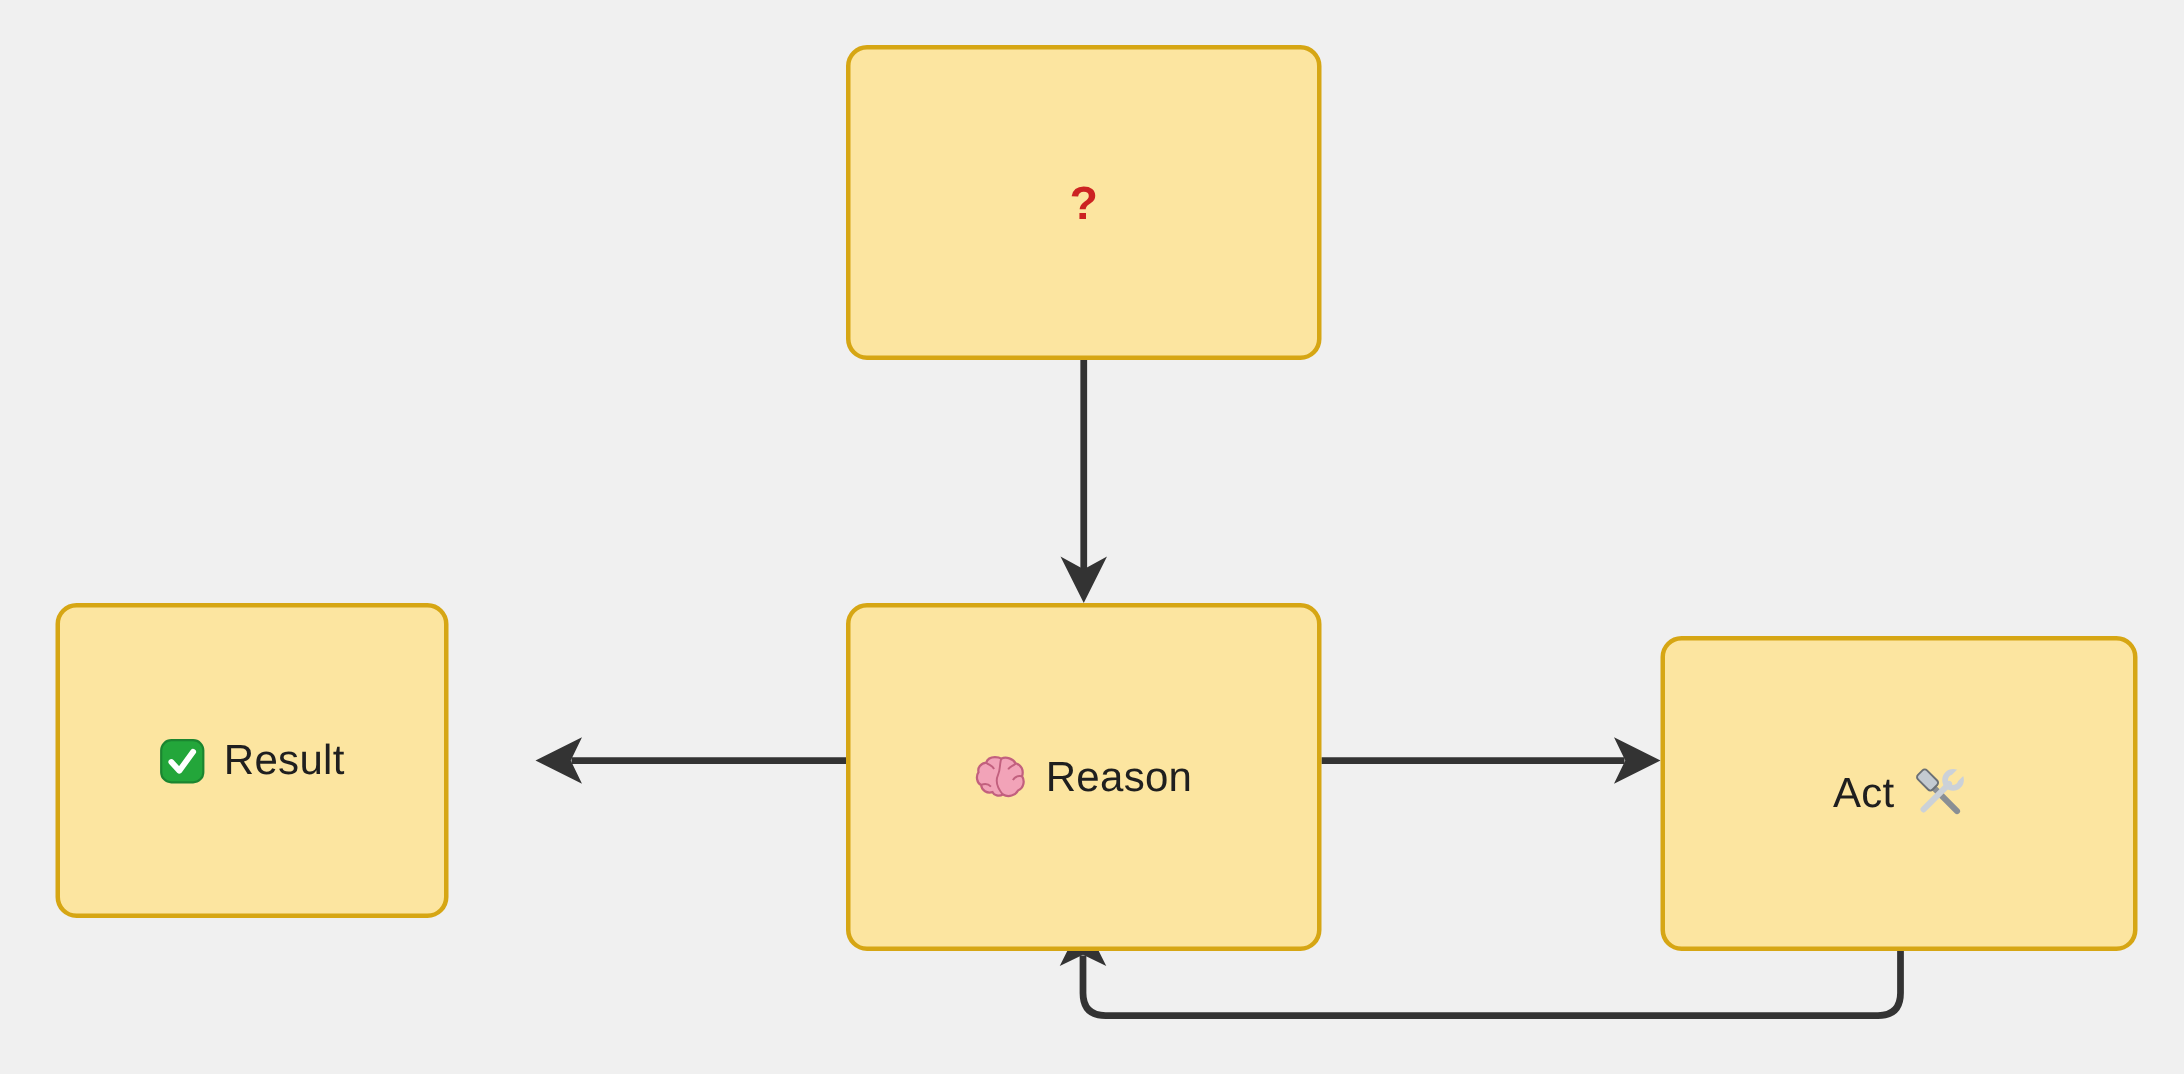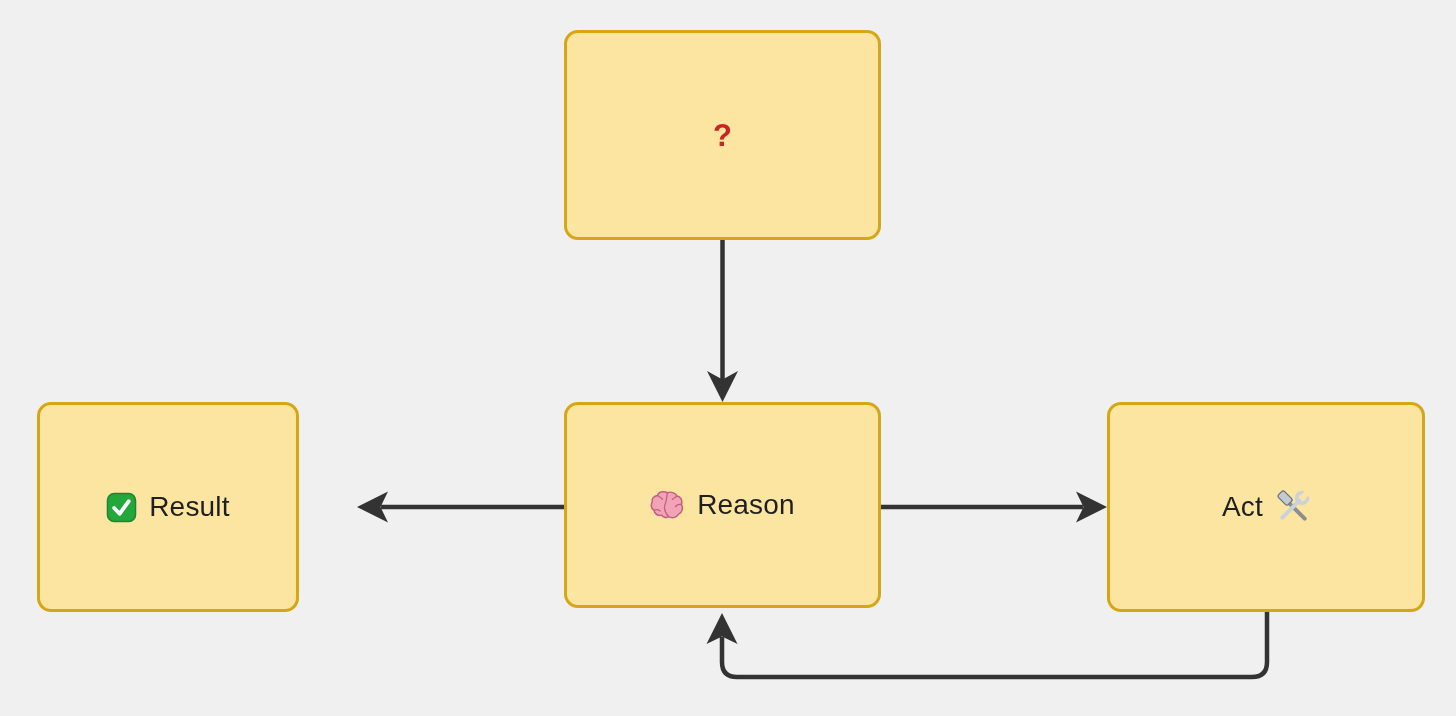--- a/index.html
+++ b/index.html
@@ -73,42 +73,42 @@
     <g>
       <path class="eline" d="M1267 612 L1267 662 Q1267 677 1252 677 L737 677 Q722 677 722 662 L722 637"></path>
       <path class="ehead" d="M722 613 L706.5 644 L722 636.5 L737.5 644 Z"></path>
     </g>
   </svg>
 
   <div class="node" style="left:564px;top:30px;width:317px;height:210px;">
     <span class="icon qmark">?</span>
   </div>
 
-  <div class="node" style="left:564px;top:402px;width:317px;height:206px;">
+  <div class="node" style="left:564px;top:402px;width:317px;height:232px;">
     <span class="icon">
       <svg width="34" height="30" viewBox="0 0 32 28">
         <path d="M12.5 1.5 C9 1.5 7.5 3.5 7 5 C3.5 5.5 1.5 8 2.2 11 C0.5 13.5 1 17.5 3.8 19 C4.2 22.5 7.5 24.5 11 23.5 C12 25.5 15 26.5 17.5 25 C21 27 25.5 25.5 27 22.5 C30.5 21 31.5 16.5 29.5 13.5 C30.8 10 29 6 25.5 5.5 C24 2.5 19.5 1 16.5 2.5 C15.5 1.8 14 1.5 12.5 1.5 Z" fill="#F2A3B8" stroke="#C2607E" stroke-width="1.4"></path>
         <path d="M16.5 2.5 C15.3 6 16 9.5 14.5 12.5 C13 15.8 13.6 20.5 17.5 25" fill="none" stroke="#C2607E" stroke-width="1.2"></path>
         <path d="M7 5 C9.2 6.8 10.8 6.6 12 9 M3.8 19 C6.5 17.8 8.5 18.4 10 20 M25.5 5.5 C23.5 7.4 21.8 7.2 20.8 9.2 M29.5 13.5 C26.8 13 24.8 14 23.8 16" fill="none" stroke="#C2607E" stroke-width="1.2"></path>
       </svg>
     </span>
     <span class="label">Reason</span>
   </div>
 
   <div class="node" style="left:37px;top:402px;width:262px;height:210px;gap:12px;">
     <span class="icon">
       <svg width="31" height="31" viewBox="0 0 32 32">
         <rect x="1.5" y="1.5" width="29" height="29" rx="7" fill="var(--check-green)" stroke="#1B8530" stroke-width="1.5"></rect>
         <path d="M8.5 16.5 L14 22.5 L23.5 9.5" fill="none" stroke="#ffffff" stroke-width="4" stroke-linecap="round" stroke-linejoin="round"></path>
       </svg>
     </span>
     <span class="label">Result</span>
   </div>
 
-  <div class="node" style="left:1107px;top:402px;width:318px;height:210px;">
+  <div class="node" style="left:1107px;top:424px;width:318px;height:210px;">
     <span class="label">Act</span>
     <span class="icon">
       <svg width="34" height="34" viewBox="0 0 32 32">
         <line x1="10" y1="10" x2="27" y2="27" stroke="#8A8F94" stroke-width="3.8" stroke-linecap="round"></line>
         <rect x="2" y="3.5" width="13" height="8" rx="2" transform="rotate(45 8.5 7.5)" fill="#C3CAD1" stroke="#6B7075" stroke-width="1.2"></rect>
         <line x1="22" y1="10" x2="6" y2="26" stroke="#CBD1D8" stroke-width="3.8" stroke-linecap="round"></line>
         <circle cx="24.5" cy="7.5" r="5" fill="none" stroke="#CBD1D8" stroke-width="3.6"></circle>
         <line x1="24.5" y1="7.5" x2="31" y2="1" stroke="var(--node-fill)" stroke-width="5.5"></line>
       </svg>
     </span>

